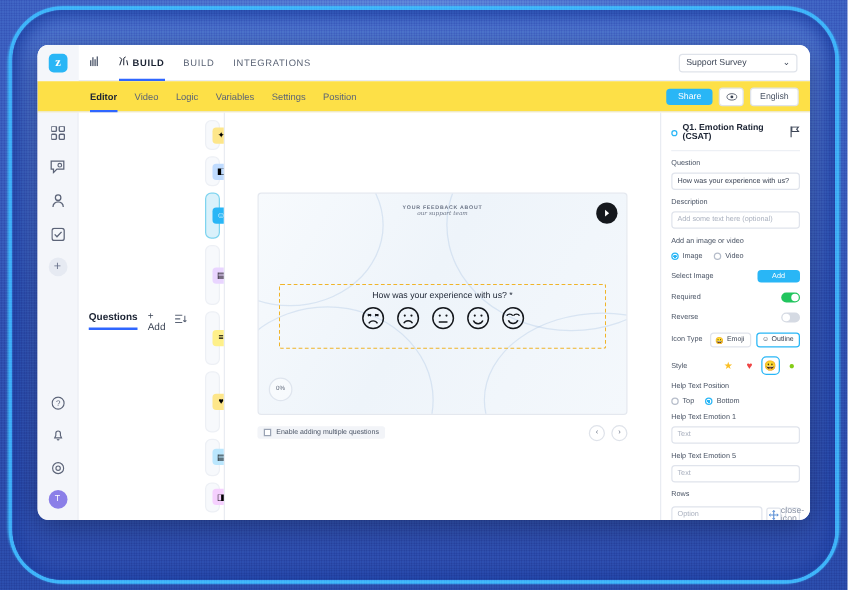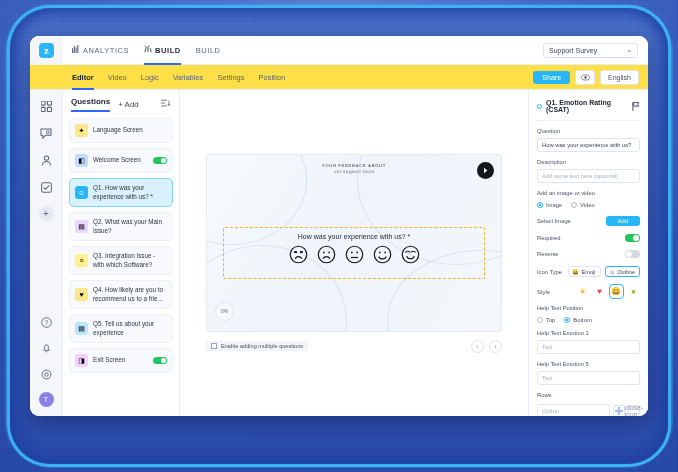--- a/index.html
+++ b/index.html
@@ -88,21 +88,21 @@
   .rail .plus{ width:15px;height:15px;border-radius:50%;background:#e6eaf2;color:#6b7governor;
                display:flex;align-items:center;justify-content:center;font-size:10px;color:#67708a;
                cursor:pointer;}
   .rail .bot{ margin-top:auto; display:flex; flex-direction:column; align-items:center; gap:10px;
               padding-bottom:9px;}
   .avatar{ width:15px;height:15px;border-radius:50%;background:#8b7fe8;color:#fff;font-size:7px;
            display:flex;align-items:center;justify-content:center;}
 
   
   .qpanel{ width:117px; background:#fff; border-right:1px solid #e9ecf2; display:flex;
-           flex-direction:column;}
+           flex-direction:row;}
   .qhead{ display:flex; align-items:center; padding:7px 8px 0 8px; gap:8px;}
   .qhead .t{ font-size:8px; font-weight:bold; color:#1b2333; padding-bottom:4px;
              border-bottom:2px solid #2f66ff;}
   .qhead .add{ font-size:8px; color:#3b4455; cursor:pointer;}
   .qhead .reorder{ margin-left:auto; font-size:9px; color:#5b6476; cursor:pointer;}
   .qlist{ padding:6px; display:flex; flex-direction:column; gap:5px; overflow:hidden;}
   .qitem{ display:flex; align-items:center; gap:5px; background:#f7f9fc; border:1px solid #edf0f5;
           border-radius:5px; padding:5px 5px; cursor:pointer; min-height:22px;}
   .qitem.sel{ background:#d9f1fb; border:1px solid #7fd4ef; }
   .qicon{ width:13px;height:13px;border-radius:3px;flex:0 0 auto;display:flex;
@@ -199,32 +199,34 @@
     <div class="topnav">
       <div class="item">
         <span class="bars">
           <svg width="8" height="8" viewBox="0 0 10 10">
               <rect x="0" y="4" width="1.4" height="6" fill="#5b6476"></rect>
               <rect x="2.2" y="1" width="1.4" height="9" fill="#5b6476"></rect>
               <rect x="4.4" y="3" width="1.4" height="7" fill="#5b6476"></rect>
               <rect x="6.6" y="0" width="1.4" height="10" fill="#5b6476"></rect>
             </svg>
         </span>
-        <span>ANALYTICS</span>
       </div>
       <div class="item active">
         <span>
           <svg width="8" height="8" viewBox="0 0 10 10">
               <path d="M1 9 L3 3 M3 3 L1 1 M5 9 L5 2 M5 2 L7 0.5 M9 9 L8 4" stroke="#1b2333" stroke-width="1" fill="none"></path>
             </svg>
         </span>
         <span>BUILD</span>
       </div>
       <div class="item">
         <span>BUILD</span>
+      </div>
+      <div class="item">
+        <span>INTEGRATIONS</span>
       </div>
     </div>
     <div class="spacer"></div>
     <div class="surveysel">
       <span>Support Survey</span>
       <span>⌄</span>
     </div>
   </div>
 
   <div class="subbar">

